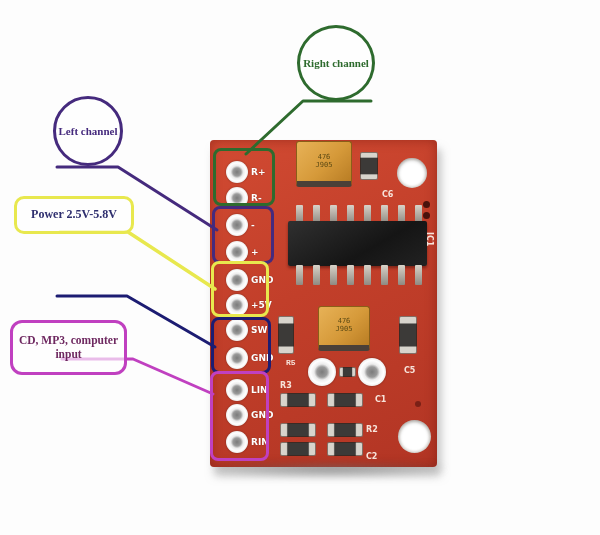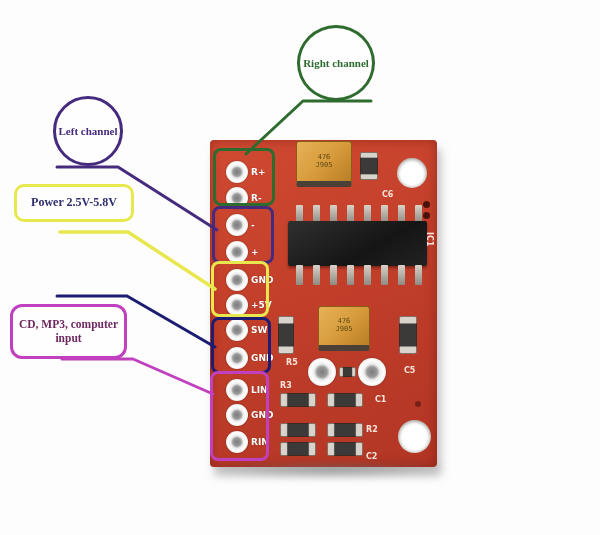--- a/index.html
+++ b/index.html
@@ -8,21 +8,21 @@
   .overlay{position:absolute;left:0;top:0;width:600px;height:535px;pointer-events:none;}
 
   
   .callout{position:absolute;display:flex;align-items:center;justify-content:center;
            text-align:center;box-sizing:border-box;background:rgba(255,255,255,.65);
            font-family:"Liberation Serif",serif;font-weight:bold;line-height:1.15;}
   .c-circle{border:3px solid #333;border-radius:50%;}
   .c-rect{border:3px solid #333;}
   .rc{left:297px;top:25px;width:78px;height:76px;font-size:11px;color:#2e6b2e;}
   .lc{left:53px;top:96px;width:70px;height:70px;font-size:11px;color:#452a7d;}
-  .pw{left:14px;top:184px;width:120px;height:38px;border-radius:10px;font-size:12px;color:#2e2e6e;}
+  .pw{left:14px;top:196px;width:120px;height:38px;border-radius:10px;font-size:12px;color:#2e2e6e;}
   .sw{left:14px;top:250px;width:118px;height:40px;border-radius:8px;font-size:11.5px;color:#12123f;}
   .in{left:10px;top:304px;width:117px;height:55px;border-radius:12px;font-size:11.5px;color:#6e2860;}
 
   
   .board{position:absolute;left:210px;top:140px;width:227px;height:327px;border-radius:4px;
          background:linear-gradient(155deg,#d14a32 0%,#c23f2a 45%,#b23524 100%);
          box-shadow:inset 0 0 12px rgba(90,10,5,.4), 4px 9px 8px rgba(140,140,140,.5);}
   .pad{position:absolute;width:22px;height:22px;border-radius:50%;
        background:radial-gradient(circle at 50% 50%, #7b7b7b 0%, #9a9a9a 26%, #ececec 40%, #ffffff 58%, #c2c2c2 100%);
        box-shadow:0 0 2px rgba(0,0,0,.4);}
@@ -127,21 +127,21 @@
       <div class="ic-lead b" style="left:127px;"></div>
     </div>
     <span class="silk vert" style="left:215px;top:92px;">IC1</span>
 
     <div class="cap" style="left:108px;top:166px;width:52px;height:45px;">
       <span>476</span>
       <span>J905</span>
     </div>
     <div class="smd-v" style="left:68px;top:176px;width:16px;height:38px;"></div>
     <div class="smd-v" style="left:189px;top:176px;width:18px;height:38px;"></div>
-    <span class="silk" style="left:76px;top:218px;">R5</span>
+    <span class="silk" style="left:76px;top:218px;font-family:Liberation Mono, monospace;">R5</span>
     <div class="pad big" style="left:98px;top:218px;"></div>
     <div class="pad big" style="left:148px;top:218px;"></div>
     <div class="smd-h" style="left:129px;top:227px;width:17px;height:10px;"></div>
     <span class="silk" style="left:194px;top:226px;">C5</span>
     <span class="silk" style="left:70px;top:241px;">R3</span>
 
     <div class="smd-h" style="left:70px;top:253px;width:36px;height:14px;"></div>
     <div class="smd-h" style="left:117px;top:253px;width:36px;height:14px;"></div>
     <div class="smd-h" style="left:70px;top:283px;width:36px;height:14px;"></div>
     <div class="smd-h" style="left:117px;top:283px;width:36px;height:14px;"></div>
@@ -166,17 +166,17 @@
 
   <div class="callout c-circle rc" style="border-color: rgb(46, 107, 46);">
     <span>Right channel</span>
   </div>
   <div class="callout c-circle lc" style="border-color: rgb(69, 42, 125);">
     <span>Left channel</span>
   </div>
   <div class="callout c-rect pw" style="border-color: rgb(232, 232, 78);">
     <span>Power 2.5V-5.8V</span>
   </div>
-  <div class="callout c-rect in" style="border-color: rgb(192, 64, 192);">
+  <div class="callout c-rect in" style="border-color: rgb(192, 64, 192); margin-top: 16px;">
     <span>CD, MP3, computer input</span>
   </div>
 
 </div>
 
 </body></html>

